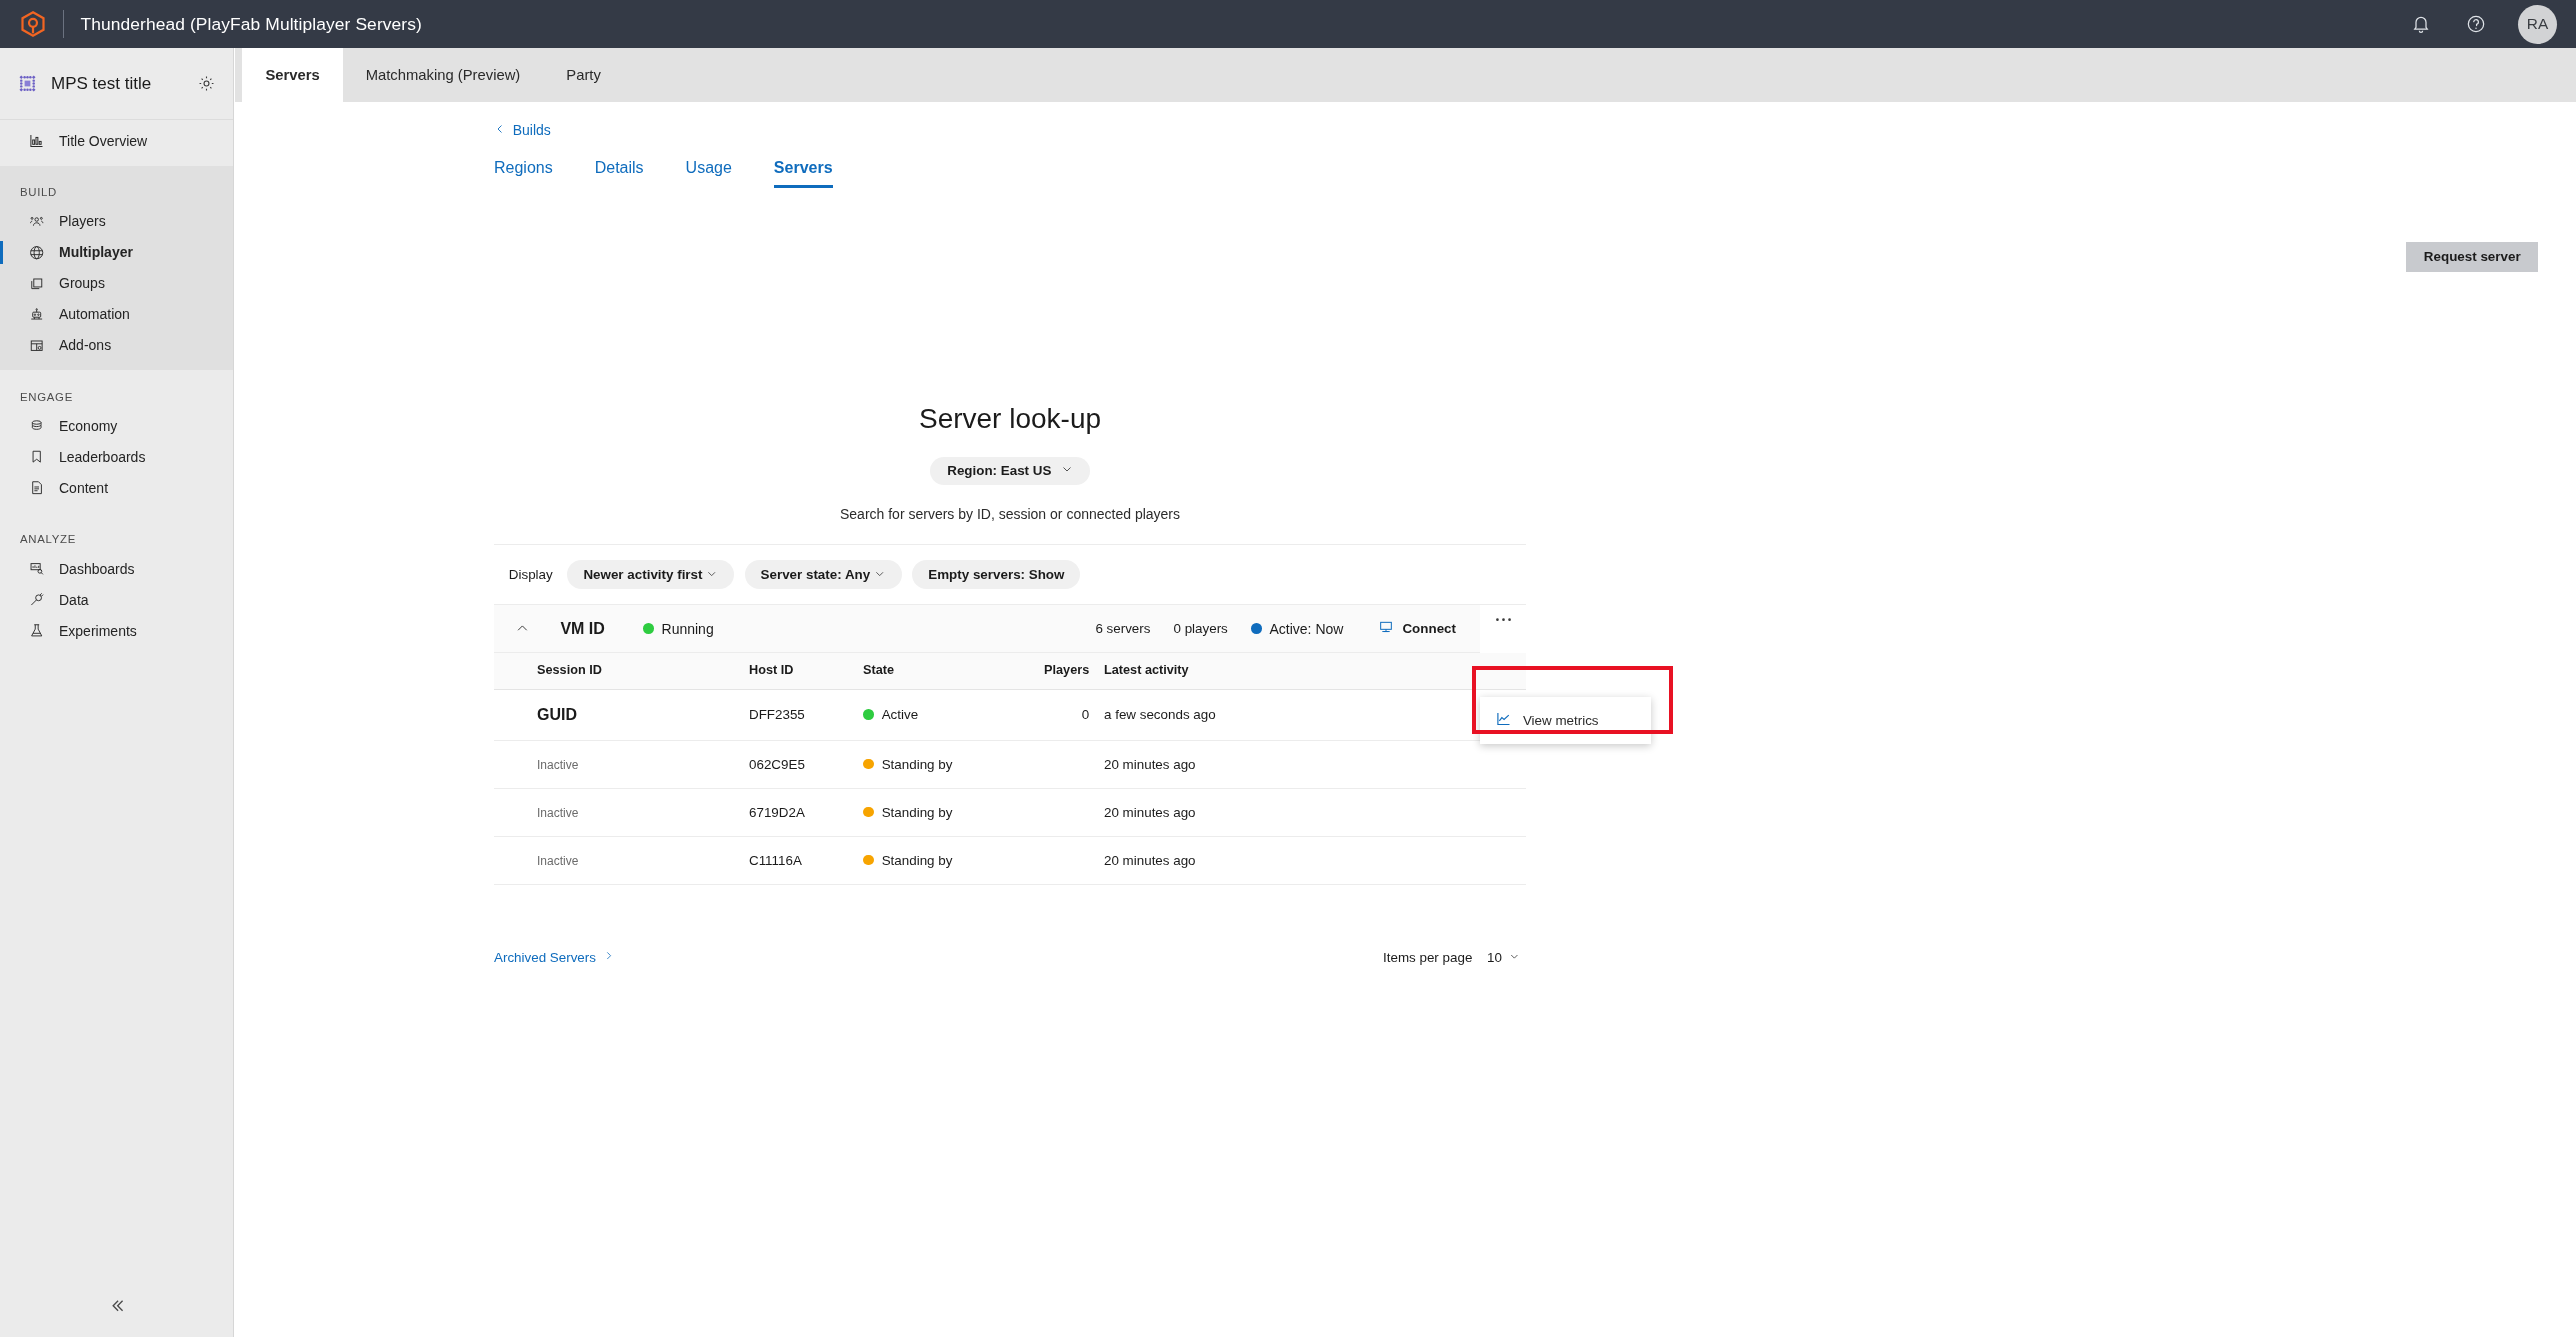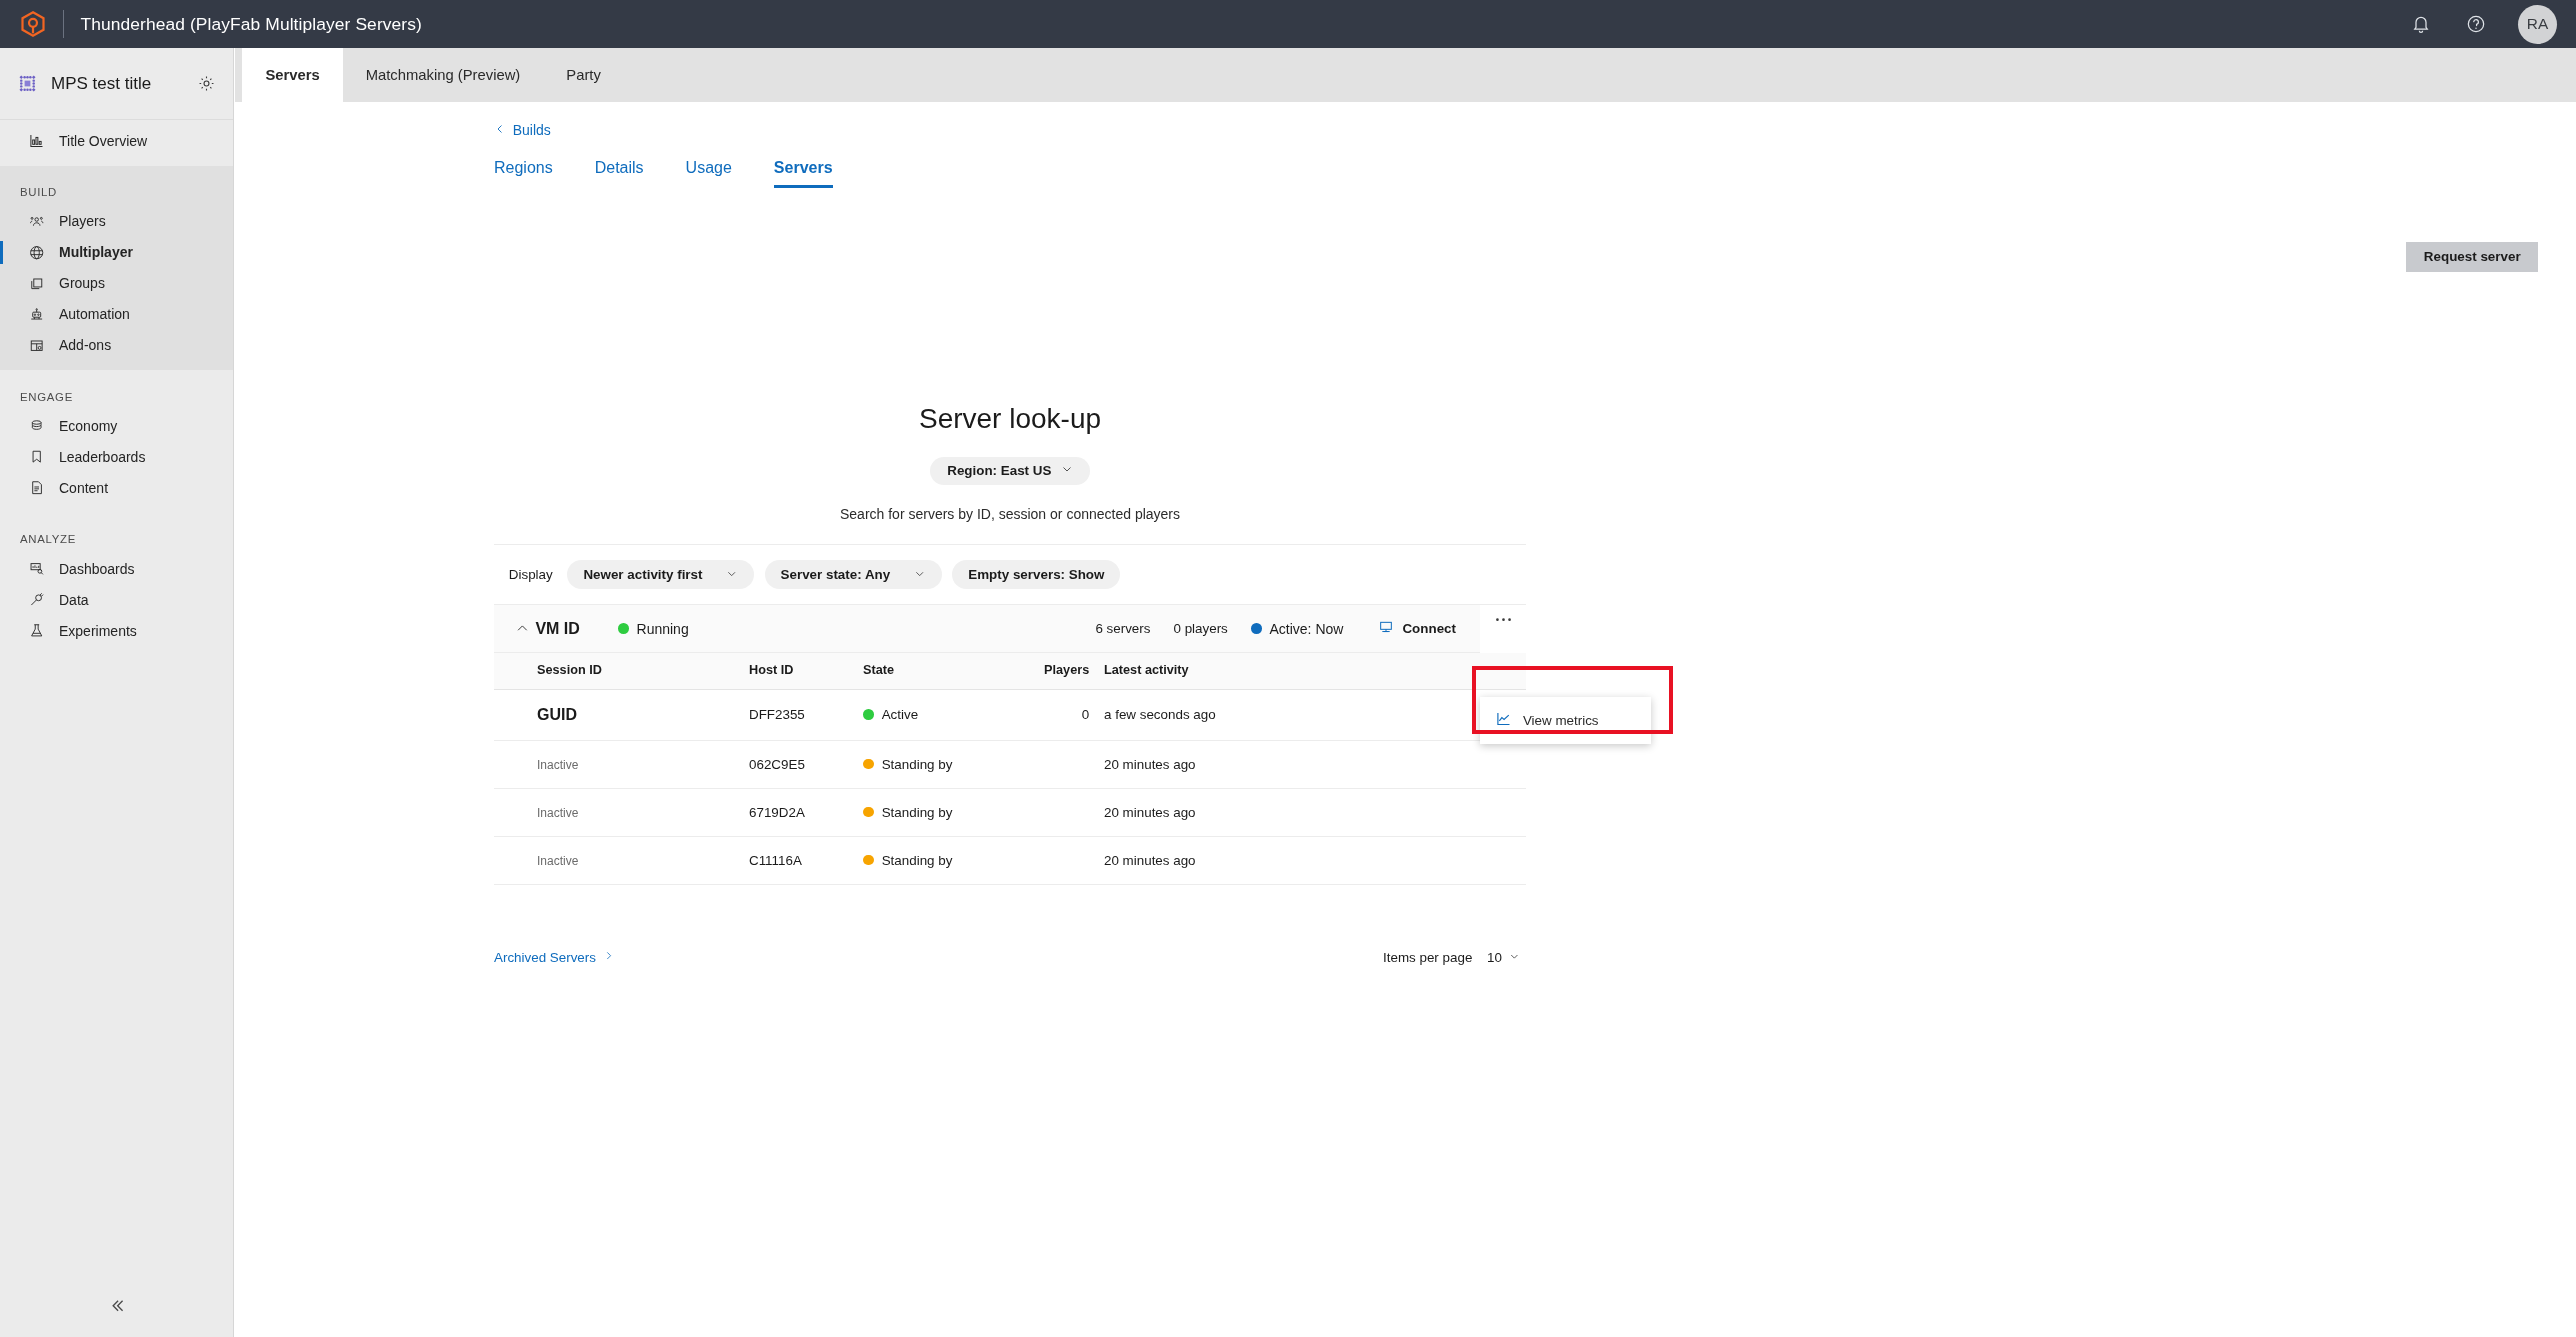--- a/index.html
+++ b/index.html
@@ -122,33 +122,33 @@
     font-size: 14px; color: #6c6c6c; margin-left: 9.4px;
     font-family: "Liberation Sans", sans-serif; width: 100%;
   }
 
   .display-row {
     display: flex; align-items: center; gap: 10.7px;
     padding: 14.8px 0 14.8px 14.8px; border-bottom: 0.7px solid #ececec;
   }
   .display-lbl { font-size: 13.4px; color: #1b1b1b; margin-right: 4px; }
   .fpill {
-    display: inline-flex; align-items: center; gap: 24px;
+    display: inline-flex; align-items: center; gap: 4px;
     background: #f0f0f0; border-radius: 24px; padding: 7.4px 16px;
     font-size: 13.4px; font-weight: bold; color: #1b1b1b; cursor: pointer;
   }
 
   
   .vmrow {
     display: flex; align-items: center; height: 48px;
     padding: 0 0 0 17.4px; background: #fafafa;
     border-bottom: 0.7px solid #ececec; position: relative;
   }
   .chev-btn { width: 23px; display:flex; align-items:center; justify-content:center; cursor:pointer; }
-  .vm-id { font-size: 16px; font-weight: bold; color: #1b1b1b; margin-left: 1px; }
+  .vm-id { font-size: 16px; font-weight: bold; color: #1b1b1b; margin-left: 26px; }
   .vm-state { display: flex; align-items: center; gap: 8px; margin-left: 38px; font-size: 14px; color: #1b1b1b; }
   .dot { width: 10.7px; height: 10.7px; border-radius: 50%; display:inline-block; }
   .vm-stats { margin-left: auto; display: flex; align-items: center; gap: 23px; font-size: 13.4px; color: #1b1b1b; }
   .vm-connect {
     display: flex; align-items: center; gap: 8px; margin-left: 35px;
     font-size: 13.4px; font-weight: bold; color: #1b1b1b; cursor: pointer;
   }
   .vm-more {
     width: 46px; height: 48px; display:flex; align-items:flex-start; justify-content:center;
     padding-top: 12px; cursor: pointer; background: #ffffff; margin-left: 24px;

